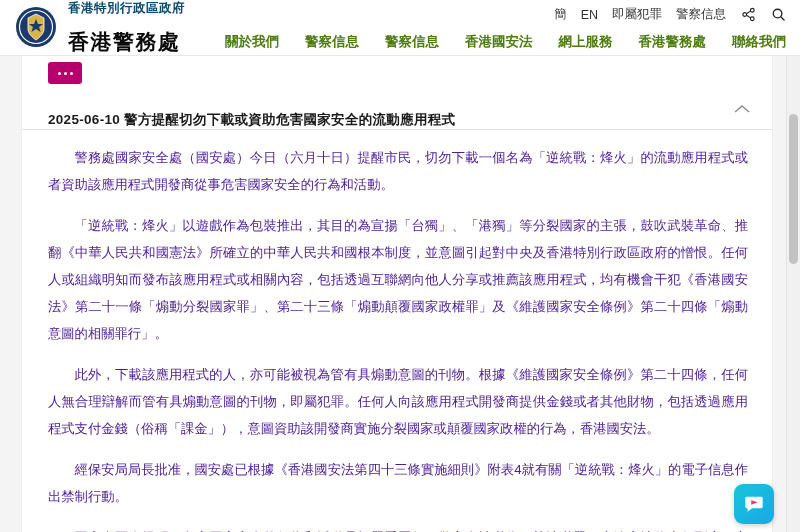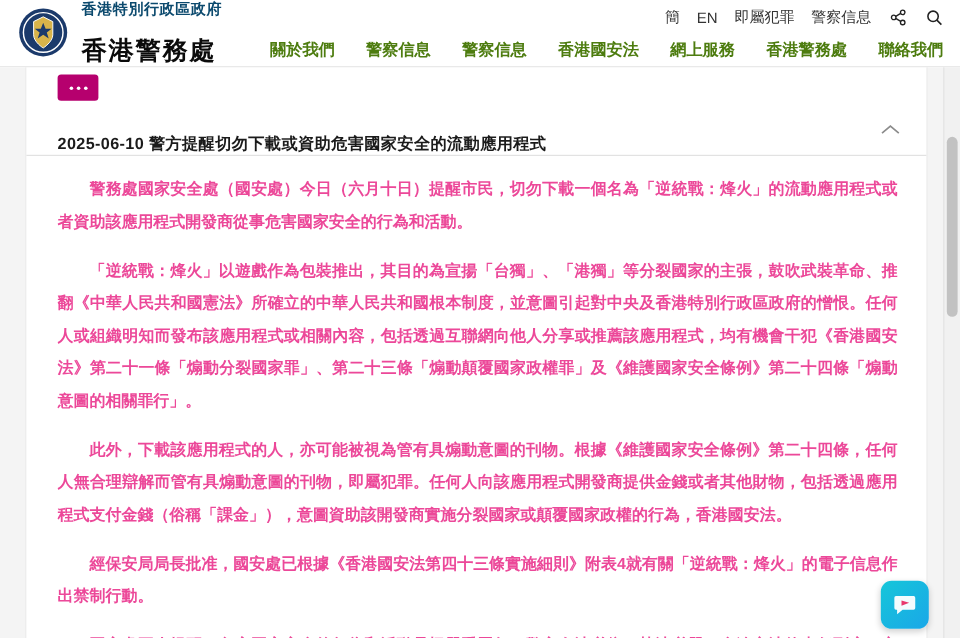--- a/index.html
+++ b/index.html
@@ -167,26 +167,25 @@
     position: absolute;
     left: 26px;
     right: 24px;
     top: 88px;
     bottom: 0;
     overflow: hidden;
   }
   .para {
     font-size: 13.3px;
     line-height: 27px;
-    color: #ec4899;
+    color: #4c1d95;
     text-align: justify;
     text-indent: 2em;
     margin: 0 0 14px 0;
     font-family: "Liberation Sans", sans-serif;
-    font-weight: bold;
   }
 
   
   .scrollbar {
     position: absolute;
     right: 0;
     top: 0;
     width: 13px;
     height: 476px;
     background: #f1f1f1;

